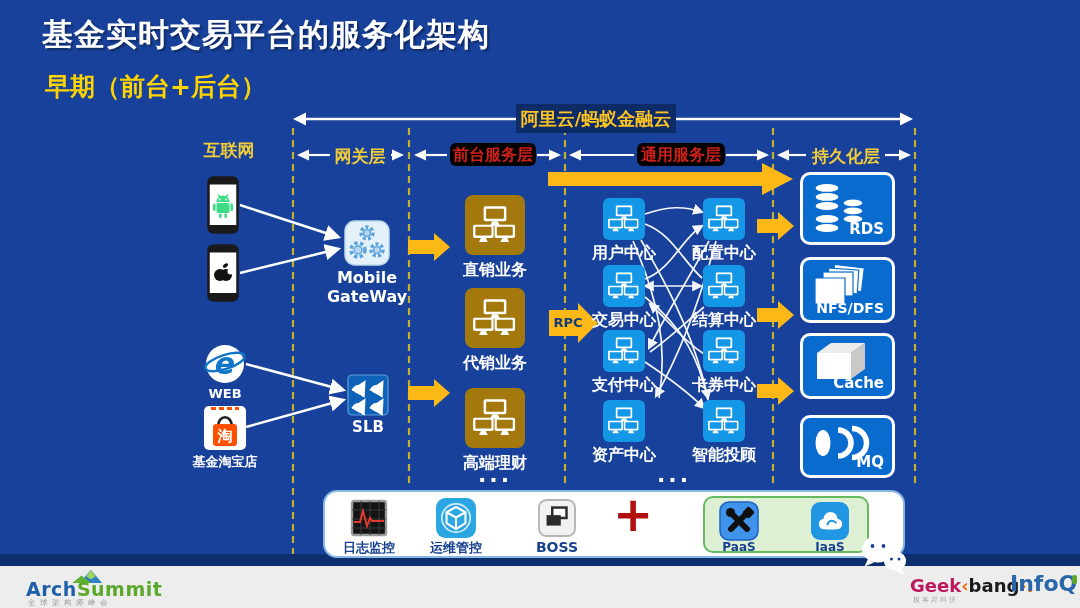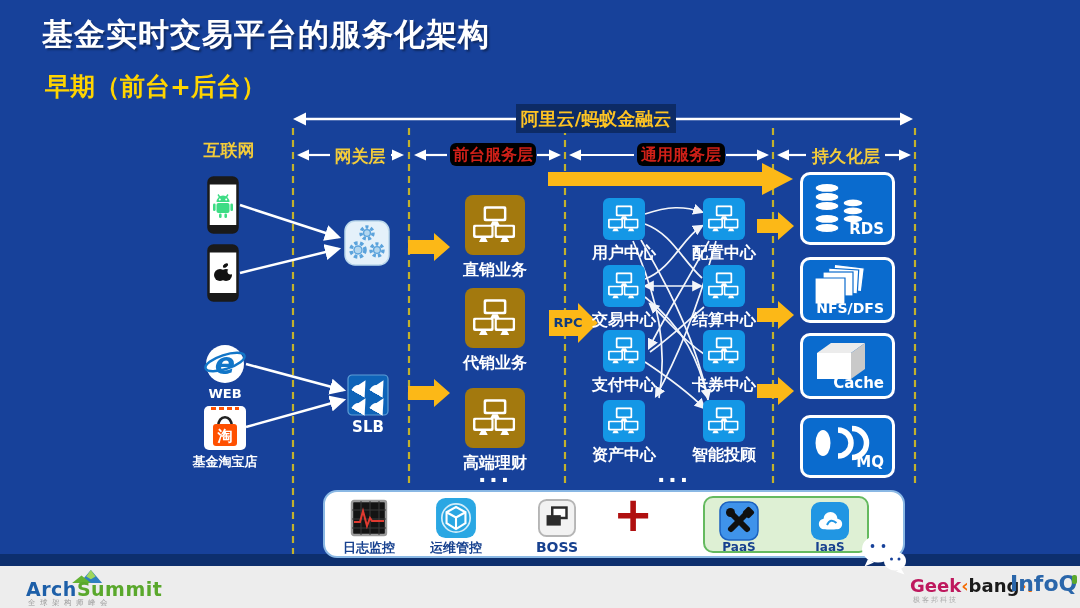--- a/index.html
+++ b/index.html
@@ -157,20 +157,21 @@
     <rect x="1" y="1" width="44" height="44" rx="10" fill="#e4f1fa" stroke="#bcd9ec" stroke-width="1.5"></rect>
     <g>
       <circle cx="23" cy="13" r="6" fill="none" stroke="#5ba3dc" stroke-width="3.4" stroke-dasharray="3 2.2"></circle>
       <circle cx="23" cy="13" r="3.4" fill="#b4d7ef" stroke="#5ba3dc" stroke-width="1.4"></circle>
       <circle cx="14" cy="30" r="7" fill="none" stroke="#5ba3dc" stroke-width="3.6" stroke-dasharray="3.4 2.4"></circle>
       <circle cx="14" cy="30" r="4" fill="#b4d7ef" stroke="#5ba3dc" stroke-width="1.4"></circle>
       <circle cx="33" cy="30" r="6" fill="none" stroke="#5ba3dc" stroke-width="3.4" stroke-dasharray="3 2.2"></circle>
       <circle cx="33" cy="30" r="3.4" fill="#b4d7ef" stroke="#5ba3dc" stroke-width="1.4"></circle>
     </g>
   </svg>
+  <div class="abs fy" style="left:317px;top:268px;width:100px;font-size:16px;line-height:19px;text-align:center">Mobile GateWay</div>
 
   <svg class="abs" style="left:203px;top:342px;z-index:2" width="44" height="44" viewBox="0 0 44 44">
     <circle cx="22" cy="22" r="19" fill="#fff"></circle>
     <text x="22" y="32" font-size="30" font-weight="bold" font-style="italic" fill="#1276c8" text-anchor="middle">e</text>
     <ellipse cx="22" cy="20" rx="20.5" ry="7" fill="none" stroke="#1276c8" stroke-width="2.4" transform="rotate(-18 22 20)"></ellipse>
   </svg>
   <div class="abs fy" style="left:203px;top:386px;width:44px;font-size:13px;text-align:center">WEB</div>
 
   <svg class="abs" style="left:203px;top:405px;z-index:2" width="44" height="46" viewBox="0 0 44 46">
     <rect x="1" y="1" width="42" height="44" rx="5" fill="#fff"></rect>

